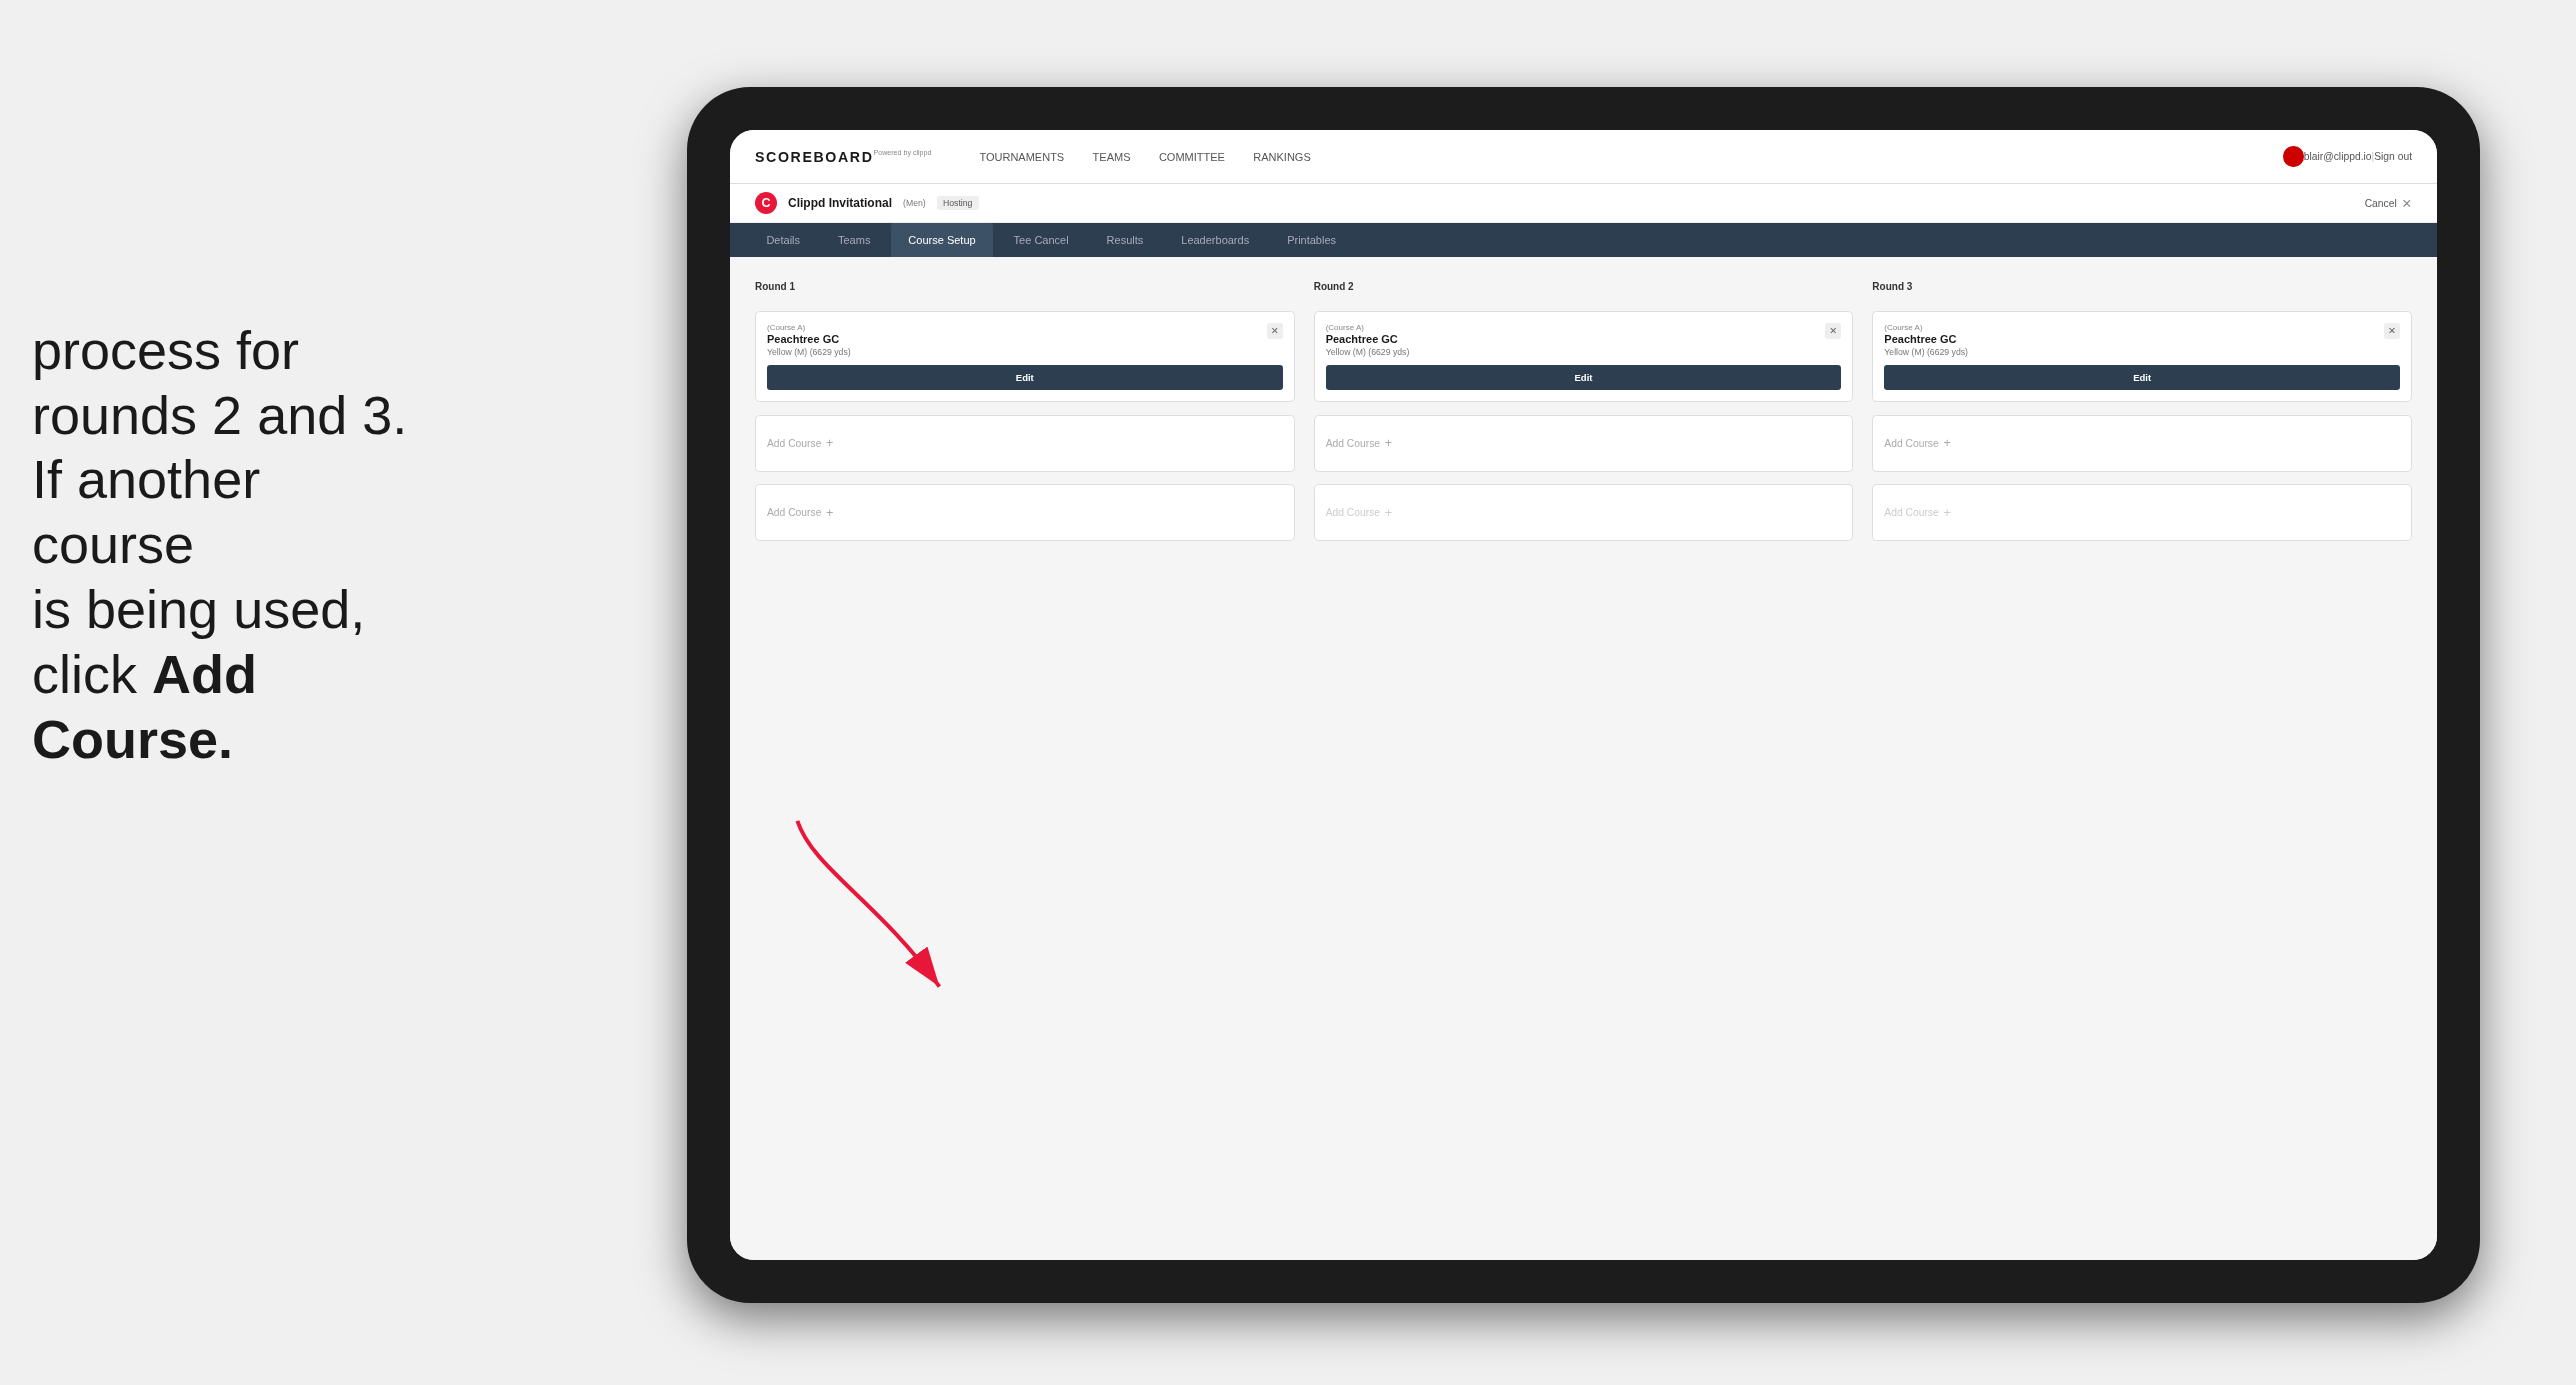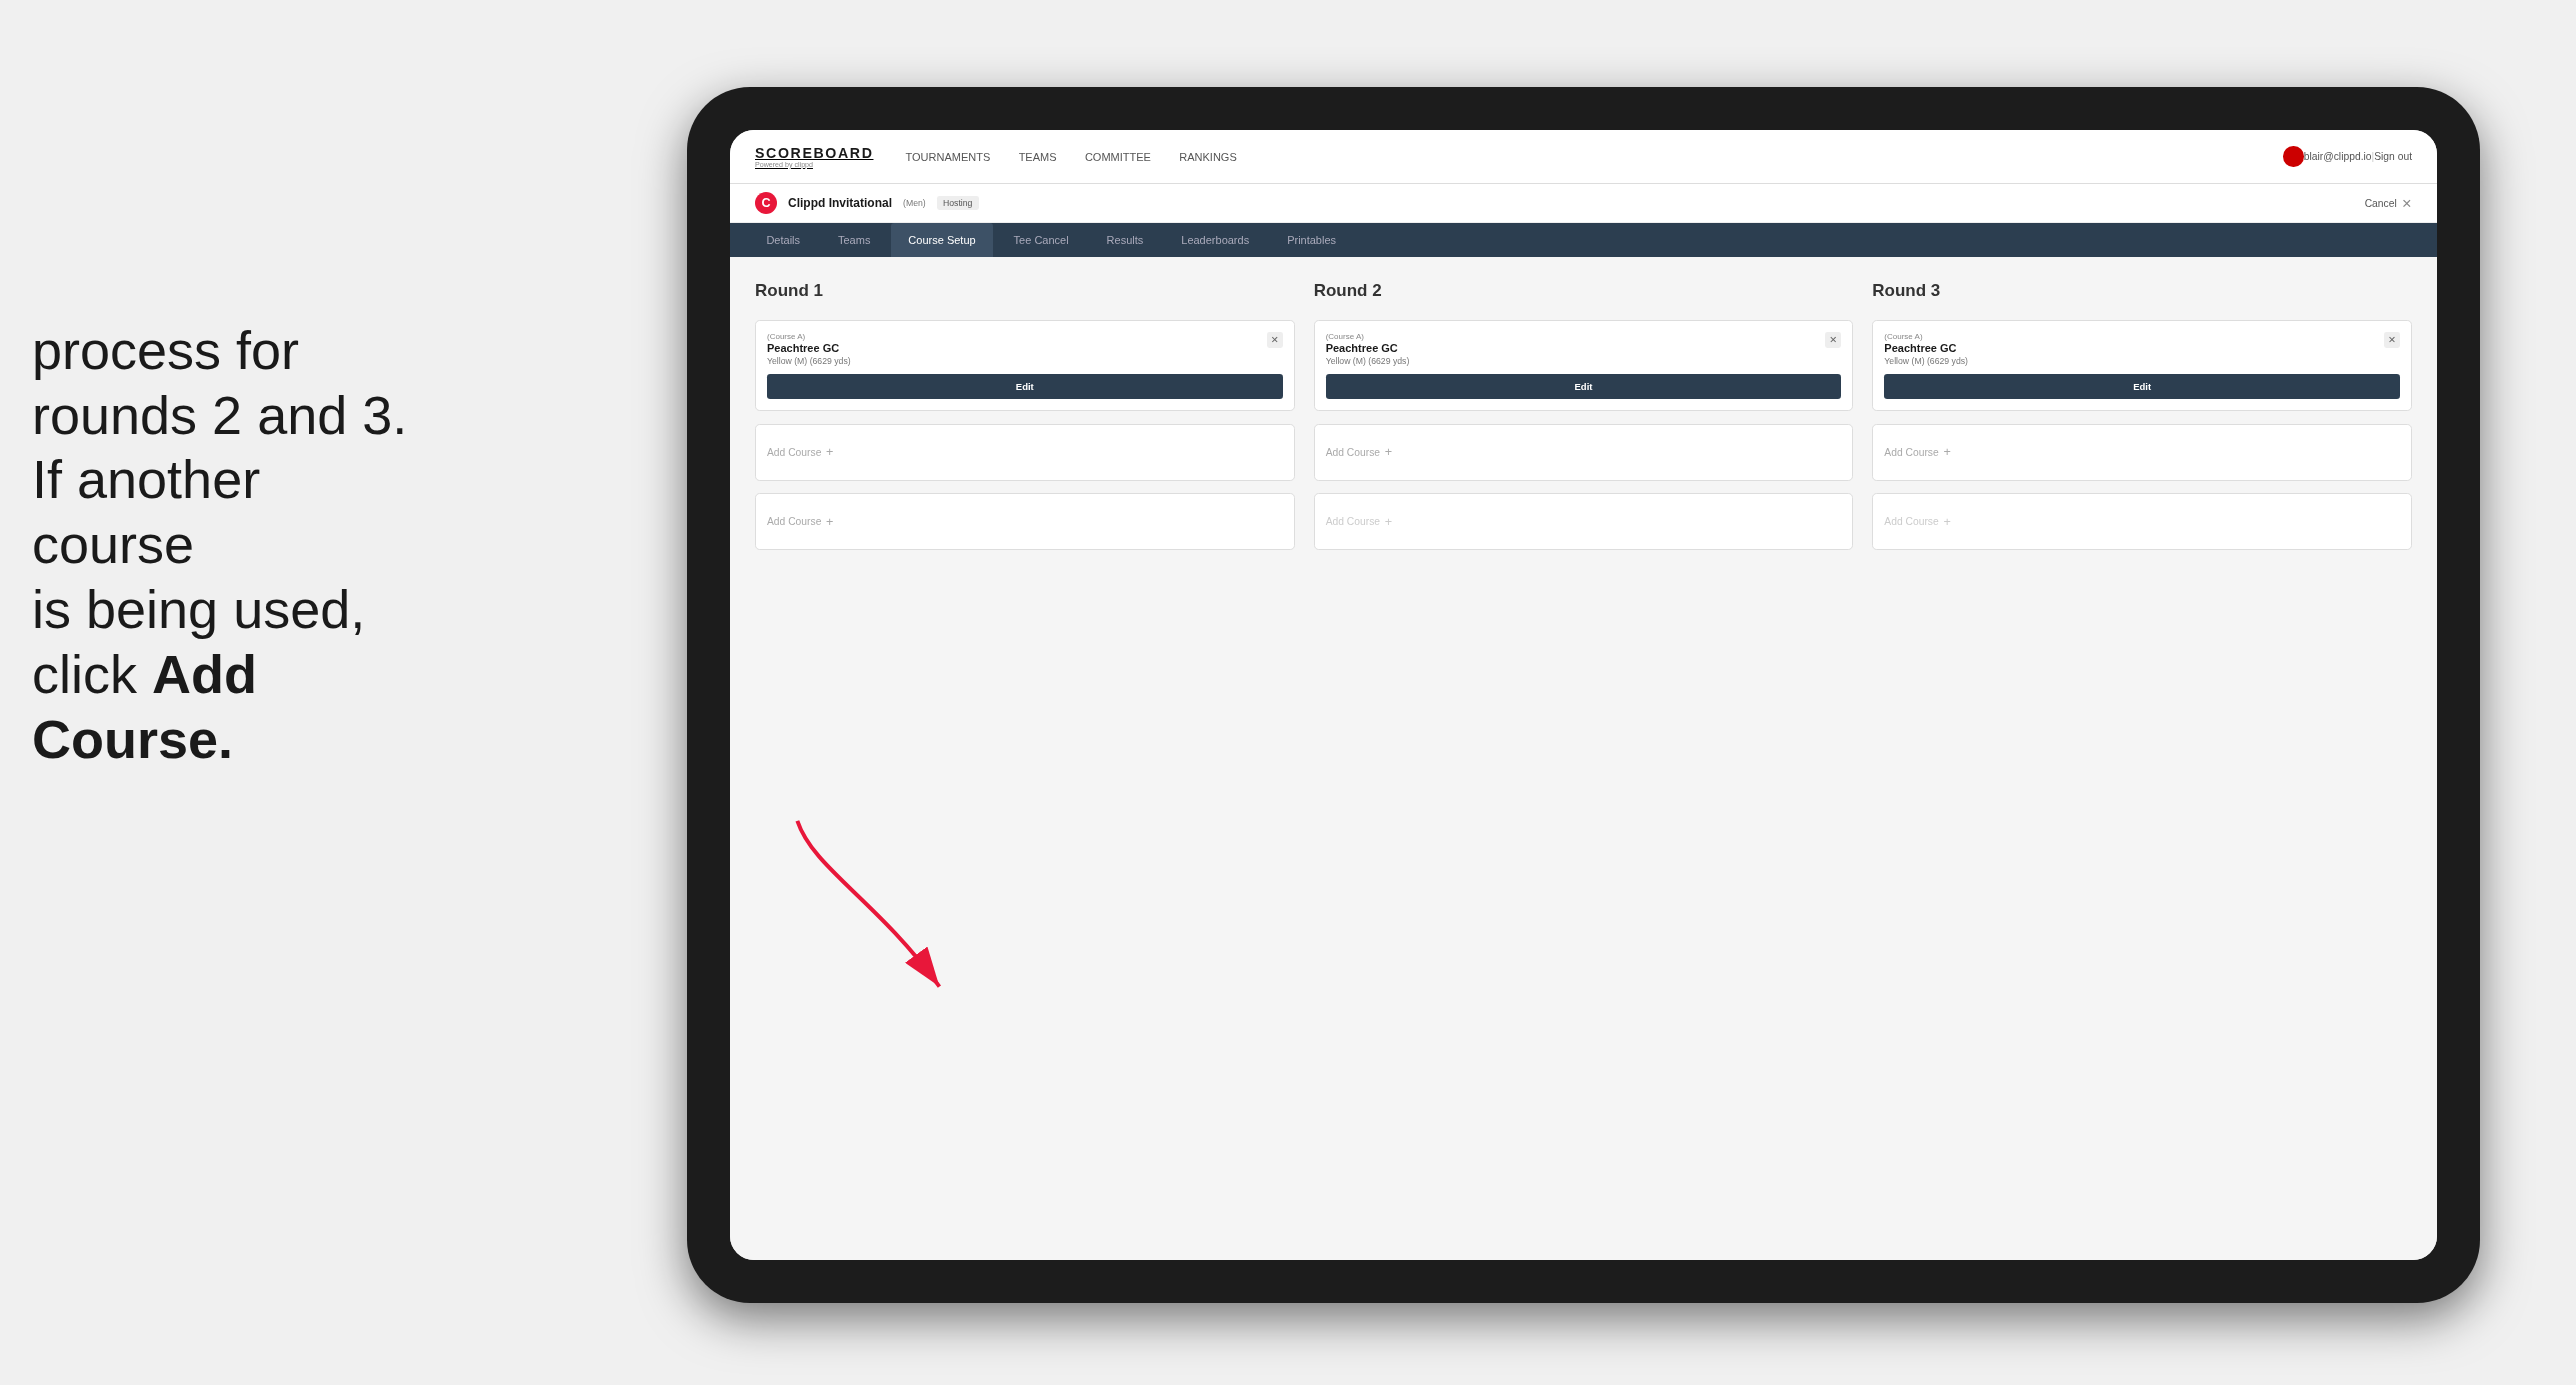--- a/index.html
+++ b/index.html
@@ -57,23 +57,22 @@
       background: #fff;
       border-bottom: 0.8px solid #ddd;
       padding: 0 25px;
       height: 54px;
       display: flex;
       align-items: center;
       gap: 32px;
     }
     .logo-area {
       display: flex;
-      flex-direction: column;
-      margin-right: 0;
-      text-decoration: underline;
+      flex-direction: row;
+      margin-right: 16px;
     }
     .logo-scoreboard {
       font-size: 14.2px;
       font-weight: 900;
       letter-spacing: 1.6px;
       color: #1a1a1a;
     }
     .logo-powered {
       font-size: 7.1px;
       color: #888;
@@ -198,21 +197,21 @@
       gap: 19px;
     }
 
     .round-column {
       display: flex;
       flex-direction: column;
       gap: 12.6px;
     }
 
     .round-label {
-      font-size: 17px;
+      font-size: 10px;
       font-weight: 600;
       color: #333;
       margin-bottom: 6.3px;
     }
 
     .course-card {
       background: #fff;
       border: 0.8px solid #ddd;
       border-radius: 4.7px;
       padding: 11px;

